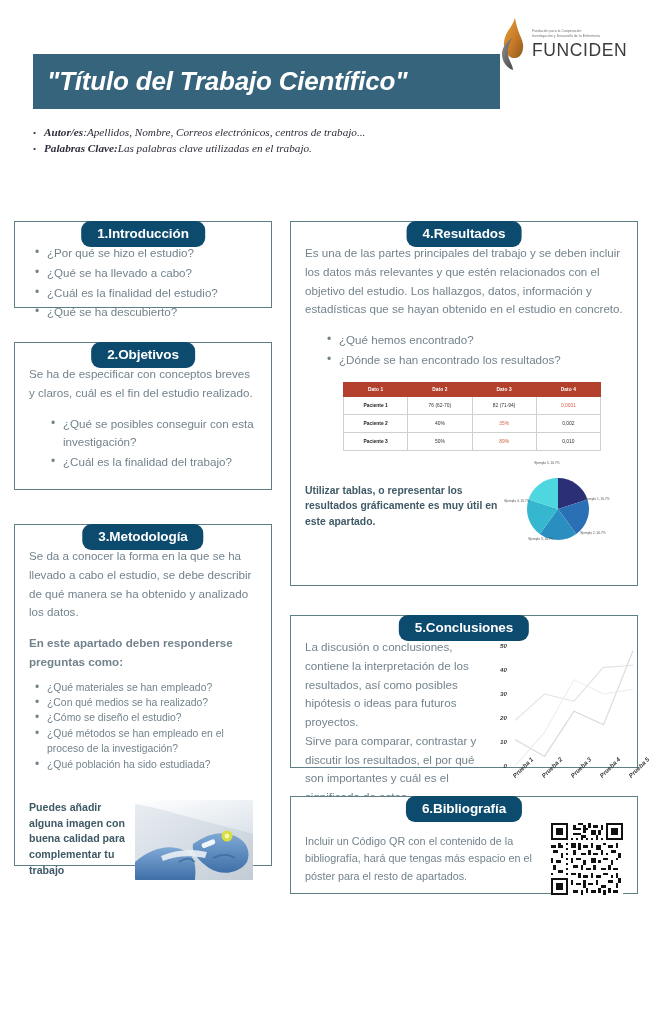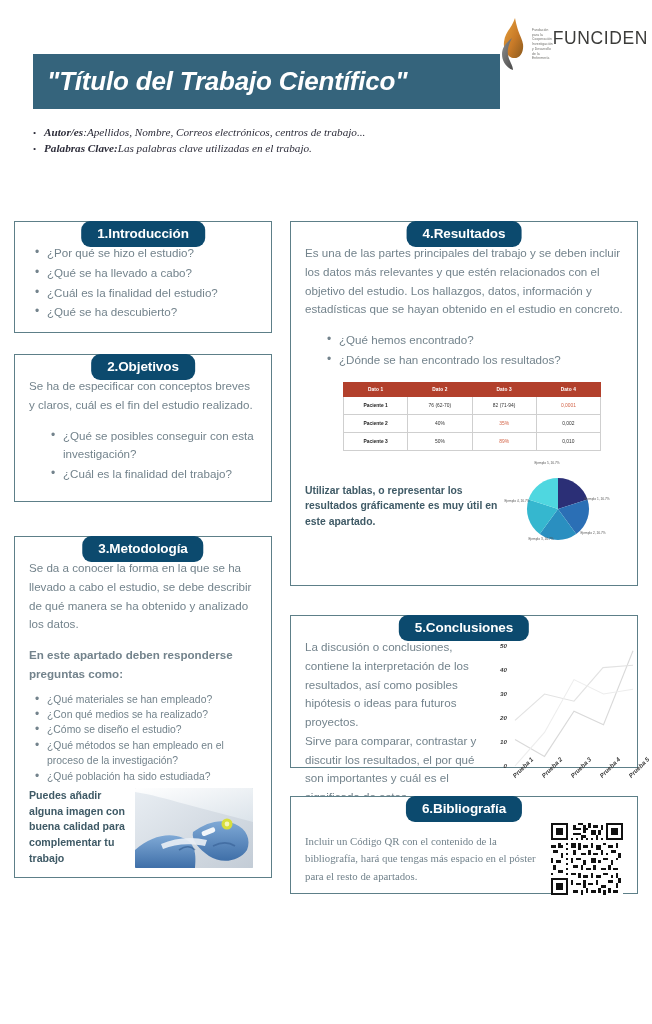--- a/index.html
+++ b/index.html
@@ -24,21 +24,21 @@
   }
   #logo {
     position: absolute;
     right: 22px; top: 14px;
     width: 132px; height: 62px;
     display: flex;
     align-items: center;
     gap: 4px;
   }
   #flame-icon { width: 30px; height: 58px; flex: none; }
-  #logo-text { display: flex; flex-direction: row; justify-content: center; }
+  #logo-text { display: flex; flex-direction: column; justify-content: center; }
   #logo-tagline {
     font-size: 3.3px;
     line-height: 1.45;
     color: #6a6a66;
     letter-spacing: .12px;
     white-space: pre-line;
     margin-bottom: 1px;
   }
   #logo-name {
     font-size: 17.5px;
@@ -157,21 +157,21 @@
     line-height: 1.42;
     margin: 0;
   }
   .lead-para { margin-bottom: 12px !important; }
 
   
   #metodologia-figure {
     display: flex;
     align-items: flex-start;
     gap: 10px;
-    margin-top: 4px;
+    margin-top: 28px;
   }
   #metodologia-caption {
     color: #3f5a66;
     font-weight: bold;
     font-size: 10.6px;
     line-height: 1.48;
     width: 96px;
     flex: none;
   }
   #lab-photo {
@@ -260,21 +260,21 @@
   }
 
   
   #biblio-inner {
     display: flex;
     align-items: center;
     gap: 14px;
     padding: 4px 0 2px;
   }
   #biblio-text { flex: 1; }
-  #biblio-text p { font-size: 10.8px; line-height: 1.6; font-family: Liberation Serif, serif; }
+  #biblio-text p { font-size: 10.8px; line-height: 1.6; }
   #qr-code { width: 72px; height: 72px; flex: none; }
 </style>
 </head>
 <body>
 
 <div id="header">
 
   <div id="logo">
     <svg id="flame-icon" viewBox="0 0 30 58">
       <defs>
@@ -315,31 +315,31 @@
       <span class="meta-value"> </span>
       <span class="meta-value">Las palabras clave utilizadas en el trabajo.</span>
     </div>
   </div>
 </div>
 
 <div class="col-left" style="top:207px;">
 
   <div class="section">
     <div class="sec-pill">1.Introducción</div>
-    <div class="sec-body" style="height:112px;">
+    <div class="sec-body" style="height:87px;">
       <ul class="q-list">
         <li>¿Por qué se hizo el estudio?</li>
         <li>¿Qué se ha llevado a cabo?</li>
         <li>¿Cuál es la finalidad del estudio?</li>
         <li>¿Qué se ha descubierto?</li>
       </ul>
     </div>
   </div>
 
-  <div class="section" style="margin-top:21px;">
+  <div class="section" style="margin-top:34px;">
     <div class="sec-pill">2.Objetivos</div>
     <div class="sec-body" style="height:148px;">
       <p class="lead-para">Se ha de especificar con conceptos breves y claros, cuál es el fin del estudio realizado.</p>
       <ul class="q-list indent">
         <li>¿Qué se posibles conseguir con esta investigación?</li>
         <li>¿Cuál es la finalidad del trabajo?</li>
       </ul>
     </div>
   </div>
 

